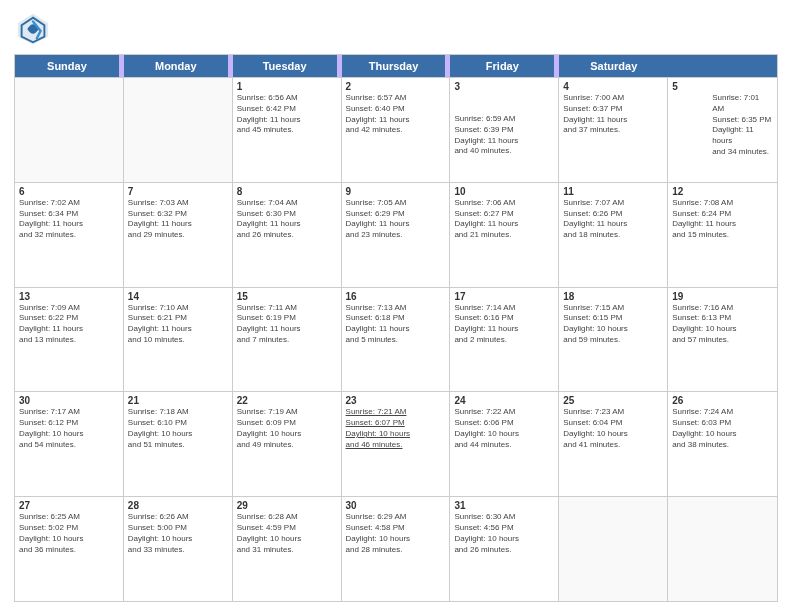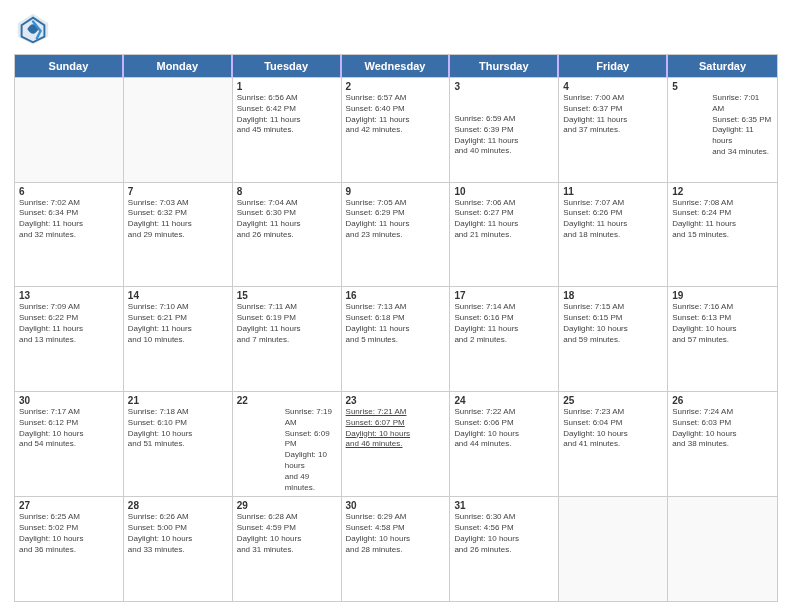--- a/index.html
+++ b/index.html
@@ -47,21 +47,21 @@
       display: grid;
       grid-template-columns: repeat(7, 1fr);
       background: #3a6ea8;
     }
     .cal-header-cell {
       color: #fff;
       font-size: 11px;
       font-weight: bold;
       text-align: center;
       padding: 5px 2px;
-      border-right: 2px solid #c4b5fd;
+      border-right: 5px solid #c4b5fd;
     }
     .cal-header-cell:last-child { border-right: none; }
     .cal-body {
       flex: 1;
       display: flex;
       flex-direction: column;
     }
     .cal-row {
       display: grid;
       grid-template-columns: repeat(7, 1fr);
@@ -138,21 +138,20 @@
       <div class="month-title"></div>
       <div class="location"></div>
     </div>
   </div>
 
   <div class="calendar">
     <div class="cal-header">
     <div class="cal-header-cell">Sunday</div>
         <div class="cal-header-cell">Monday</div>
         <div class="cal-header-cell">Tuesday</div>
-        <div class="cal-header-cell">Wednesday</div>
         <div class="cal-header-cell">Thursday</div>
         <div class="cal-header-cell">Friday</div>
         <div class="cal-header-cell">Saturday</div>
       </div>
     <div class="cal-body">
     <div class="cal-row">
           <div class="cal-cell empty"></div>
           <div class="cal-cell empty"></div>
           <div class="cal-cell">
             <span class="cell-day">1</span>
@@ -302,21 +301,21 @@
           </div>
           <div class="cal-cell">
             <span class="cell-day">21</span>
             <div class="cell-info" style="white-space: pre-line;">Sunrise: 7:18 AM
 Sunset: 6:10 PM
 Daylight: 10 hours
 and 51 minutes.</div>
           </div>
           <div class="cal-cell">
             <span class="cell-day">22</span>
-            <div class="cell-info" style="white-space: pre-line; margin-left: 48px;">Sunrise: 7:19 AM
+            <div class="cell-info" style="white-space: pre-line;">Sunrise: 7:19 AM
 Sunset: 6:09 PM
 Daylight: 10 hours
 and 49 minutes.</div>
           </div>
           <div class="cal-cell">
             <span class="cell-day">23</span>
             <div class="cell-info" style="white-space: pre-line; text-decoration: underline;">Sunrise: 7:21 AM
 Sunset: 6:07 PM
 Daylight: 10 hours
 and 46 minutes.</div>

